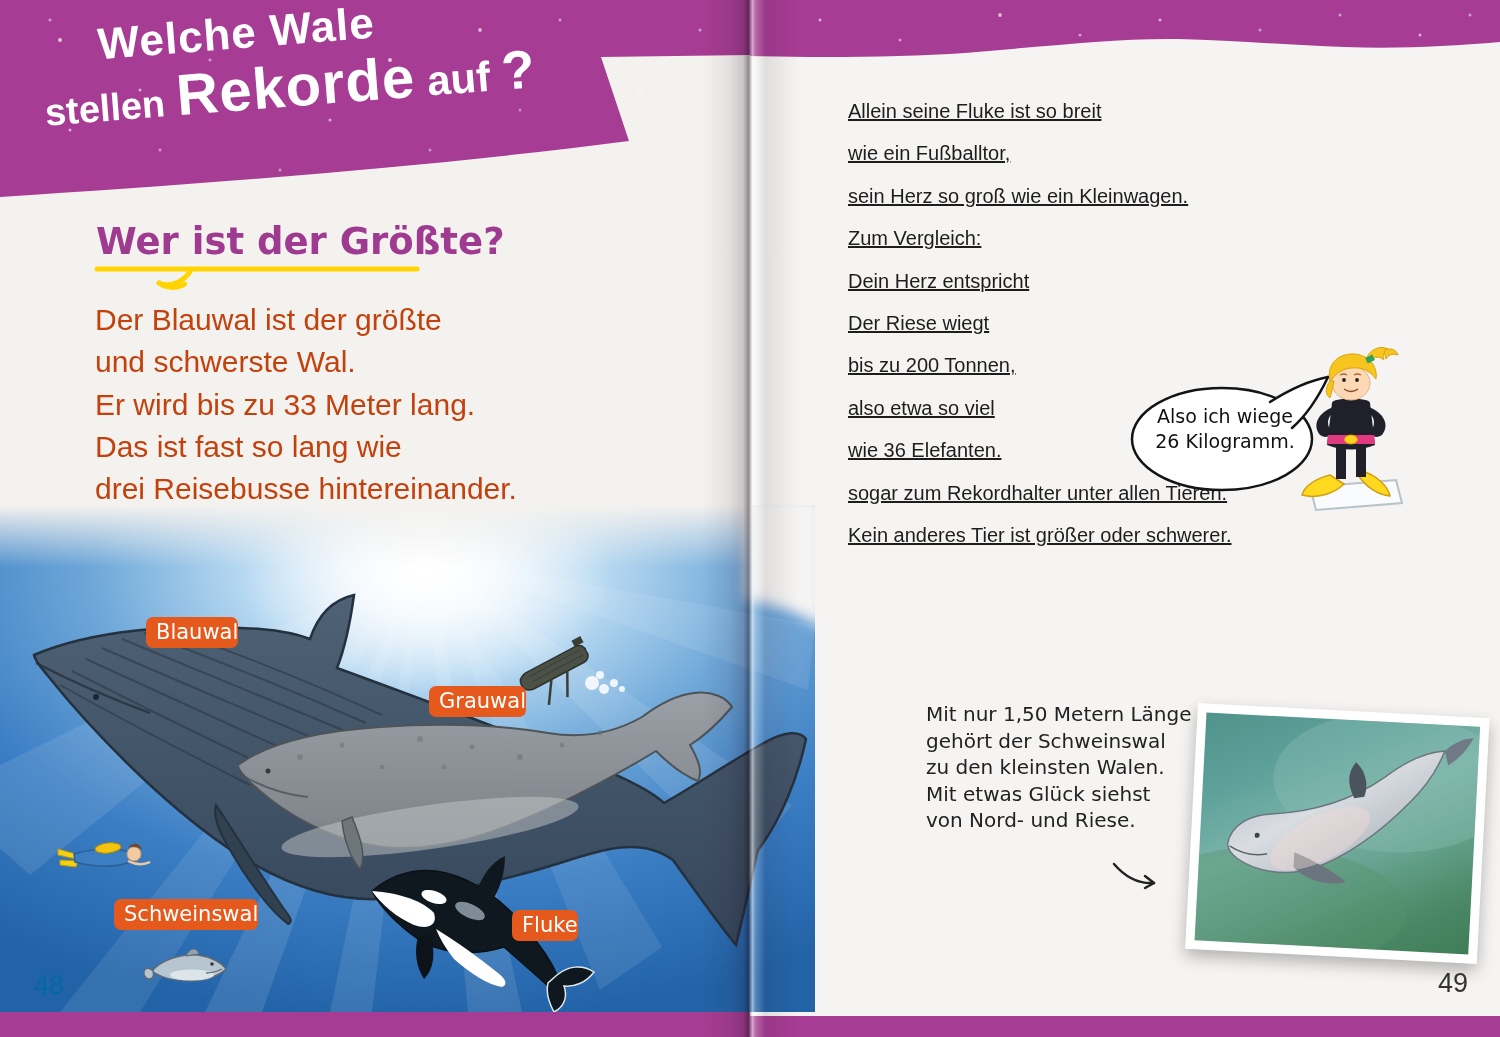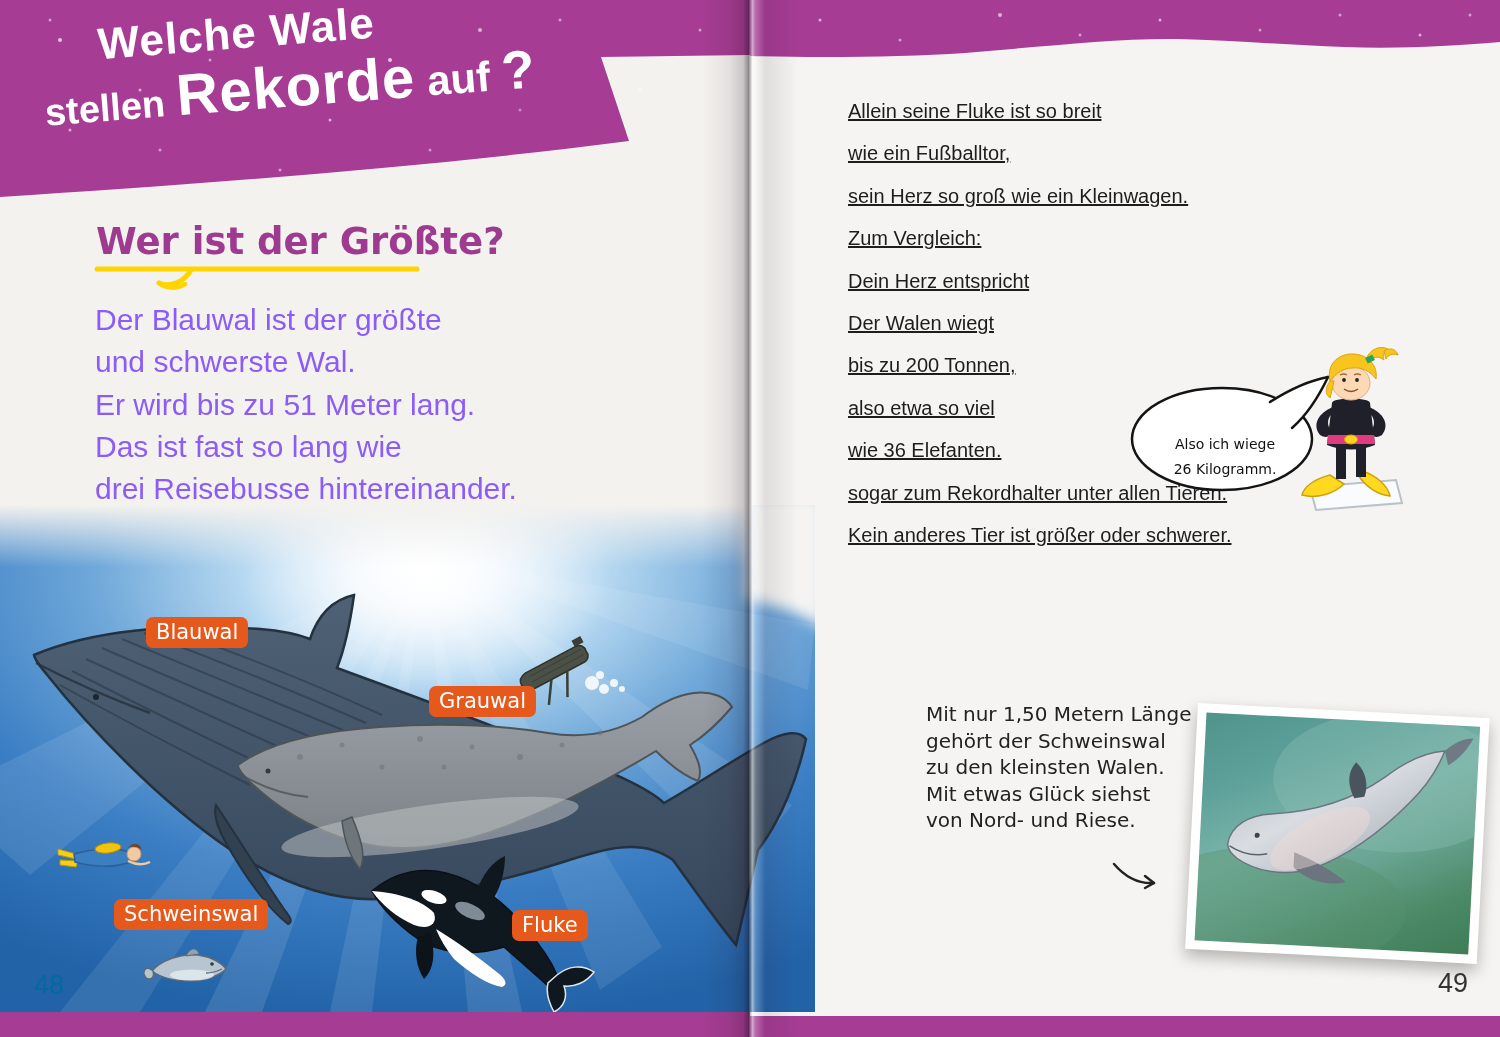--- a/index.html
+++ b/index.html
@@ -15,37 +15,37 @@
   #chapter-title .l1{font-size:44px;margin-left:58px;letter-spacing:1px;}
   #chapter-title .l2{display:flex;align-items:baseline;gap:12px;margin-top:-2px;}
   #chapter-title .w-stellen{font-size:38px;}
   #chapter-title .w-rekorde{font-size:58px;letter-spacing:1px;}
   #chapter-title .w-auf{font-size:42px;}
   #chapter-title .w-q{font-size:54px;}
   
   #section-heading{left:96px;top:220px;font-size:37px;font-weight:bold;color:#9e3a90;
                    font-family:"DejaVu Sans",sans-serif;z-index:3;}
   #underline-svg{left:85px;top:255px;z-index:3;}
-  #para-left{left:95px;top:299px;font-size:30px;line-height:42.3px;color:#8b5cf6;z-index:3;}
+  #para-left{left:95px;top:299px;font-size:30px;line-height:42.3px;color:#c2410c;z-index:3;}
   #para-right{left:848px;top:90px;font-size:20px;line-height:42.4px;color:#1d1d1d;z-index:3;text-decoration:underline;}
   
   #illu-svg{left:0;top:505px;z-index:1;}
   .whale-label{position:absolute;background:#e5591d;color:#fff;border-radius:7px;
-               padding:3px 10px 4px 10px;font-size:21px;font-family:"DejaVu Sans",sans-serif;
+               padding:3px 0 4px 10px;font-size:21px;font-family:"DejaVu Sans",sans-serif;
                z-index:3;white-space:nowrap;}
   #label-blauwal{left:146px;top:617px;}
   #label-grauwal{left:429px;top:686px;}
   #label-schweinswal{left:90px;top:899px;margin-left:24px;}
   #label-orca{left:512px;top:910px;}
   #pagenum-left{left:34px;top:970px;color:#0369a1;font-size:27px;z-index:3;}
   #pagenum-right{left:1438px;top:968px;color:#333;font-size:27px;z-index:3;}
   
   #bubble-svg{left:1120px;top:372px;z-index:3;}
-  #bubble-text{left:1140px;top:404px;width:170px;text-align:center;font-size:14px;
-               line-height:25px;color:#111;font-family:"DejaVu Sans",sans-serif;z-index:4;margin-top:28px;}
+  #bubble-text{left:1140px;top:404px;width:170px;text-align:center;font-size:19px;
+               line-height:25px;color:#111;font-family:"DejaVu Sans",sans-serif;z-index:4;}
   #girl-svg{left:1300px;top:347px;z-index:3;}
   #annotation{left:926px;top:701px;font-size:20px;line-height:26.6px;color:#222;
               font-family:"DejaVu Sans",sans-serif;z-index:3;}
   #arrow-svg{left:1108px;top:856px;z-index:3;}
   #porpoise-photo{left:1198px;top:703px;width:274px;height:228px;background:#fff;
                   padding:9px;transform:rotate(3deg);transform-origin:0 0;z-index:2;
                   box-shadow:0 7px 16px rgba(0,0,0,.28);}
   #photo-inner{width:100%;height:100%;position:relative;overflow:hidden;
       background:linear-gradient(155deg,#4f938b 0%,#5ca099 22%,#7ab4a9 45%,#68a491 62%,#4c8a68 82%,#3e7d57 100%);}
   
@@ -259,40 +259,40 @@
   <svg id="underline-svg" class="abs" width="360" height="50" viewBox="0 0 360 50">
     <path d="M12,14 H332" stroke="#ffd400" stroke-width="5" stroke-linecap="round" fill="none"></path>
     <path d="M106,15 C99,27 85,33 74,28" stroke="#ffd400" stroke-width="5" stroke-linecap="round" fill="none"></path>
     <path d="M74,28 C80,34 92,34 100,29" stroke="#ffd400" stroke-width="4.5" stroke-linecap="round" fill="none"></path>
   </svg>
 
   <div id="para-left" class="abs">
 
   <div>Der Blauwal ist der größte</div>
       <div>und schwerste Wal.</div>
-      <div>Er wird bis zu 51 Meter lang.</div>
+      <div>Er wird bis zu 33 Meter lang.</div>
       <div>Das ist fast so lang wie</div>
       <div>drei Reisebusse hintereinander.</div>
     </div>
 
   <div id="label-blauwal" class="whale-label">Blauwal</div>
   <div id="label-grauwal" class="whale-label">Grauwal</div>
   <div id="label-schweinswal" class="whale-label">Schweinswal</div>
   <div id="label-orca" class="whale-label">Fluke</div>
 
   <div id="pagenum-left" class="abs">48</div>
 
   <div id="para-right" class="abs">
 
   <div>Allein seine Fluke ist so breit</div>
       <div>wie ein Fußballtor,</div>
       <div>sein Herz so groß wie ein Kleinwagen.</div>
       <div>Zum Vergleich:</div>
       <div>Dein Herz entspricht</div>
-      <div>Der Walen wiegt</div>
+      <div>Der Riese wiegt</div>
       <div>bis zu 200 Tonnen,</div>
       <div>also etwa so viel</div>
       <div>wie 36 Elefanten.</div>
       <div>sogar zum Rekordhalter unter allen Tieren.</div>
       <div>Kein anderes Tier ist größer oder schwerer.</div>
     </div>
 
   <svg id="bubble-svg" class="abs" width="230" height="140" viewBox="0 0 230 140">
     <ellipse cx="102" cy="67" rx="90" ry="51" fill="#ffffff" stroke="#141414" stroke-width="2.5"></ellipse>
     <path d="M150,30 C172,16 192,8 208,5 C199,24 188,42 172,56 Z" fill="#ffffff"></path>

